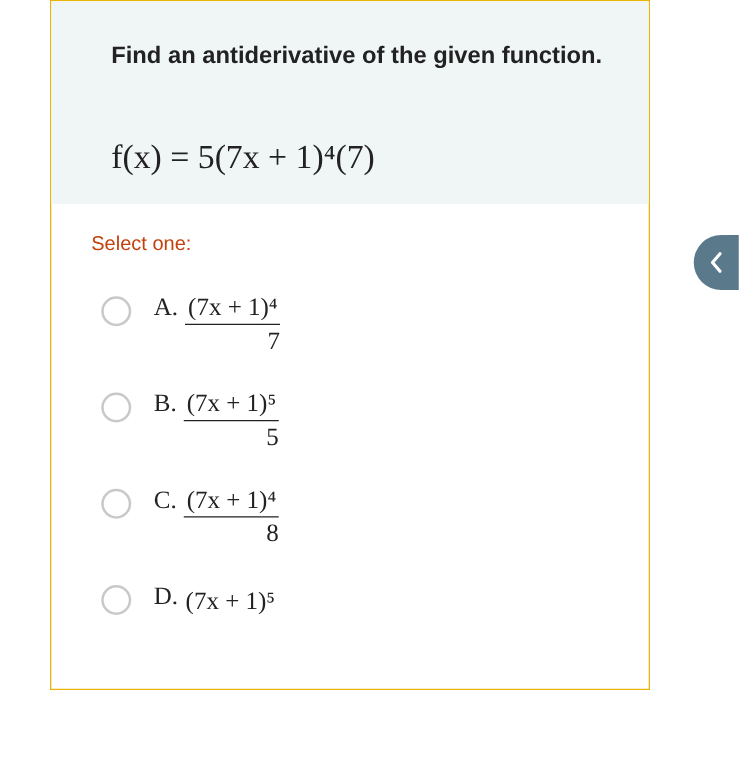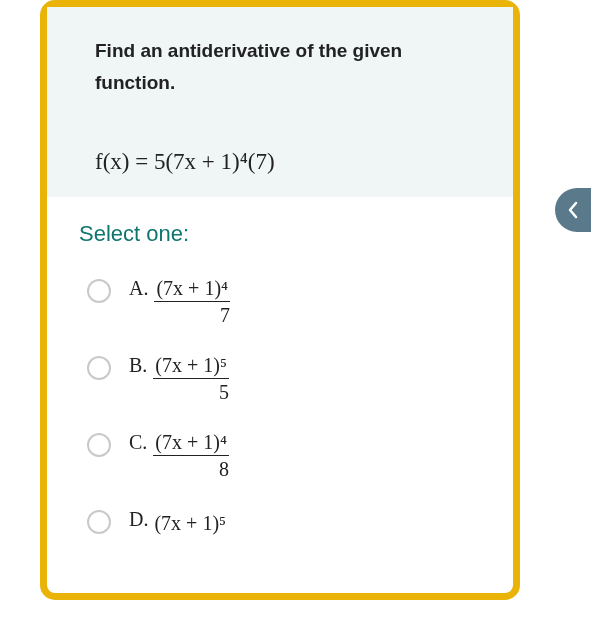--- a/index.html
+++ b/index.html
@@ -9,22 +9,22 @@
     width: 591px;
     height: 623px;
     position: relative;
     overflow: hidden;
   }
   .card {
     position: absolute;
     left: 40px;
     top: 0;
     width: 480px;
-    border: 7px solid #eab308;
-    border-radius: 15px;
+    border: 1px solid #eab308;
+    border-radius: 0;
     padding: 0 0 30px 0;
     background: #fff;
   }
   .question-box {
     margin: 0;
     padding: 28px 32px 28px 48px;
     background: #f0f5f6;
   }
   .question-text {
     font-weight: bold;
@@ -33,26 +33,26 @@
     line-height: 1.7;
   }
   .formula-row {
     padding: 22px 32px 22px 48px;
     background: #f0f5f6;
     border-top: none;
     margin-top: -1px;
   }
   .formula {
     font-family: "Times New Roman", serif;
-    font-size: 23px;
+    font-size: 27px;
     color: #222;
   }
   .select-label {
-    font-size: 22px;
-    color: #0f766e;
+    font-size: 16px;
+    color: #c2410c;
     padding: 24px 0 10px 32px;
   }
   .options {
     padding: 0 0 0 40px;
   }
   .option-row {
     display: flex;
     align-items: flex-start;
     margin: 20px 0 28px 0;
   }

